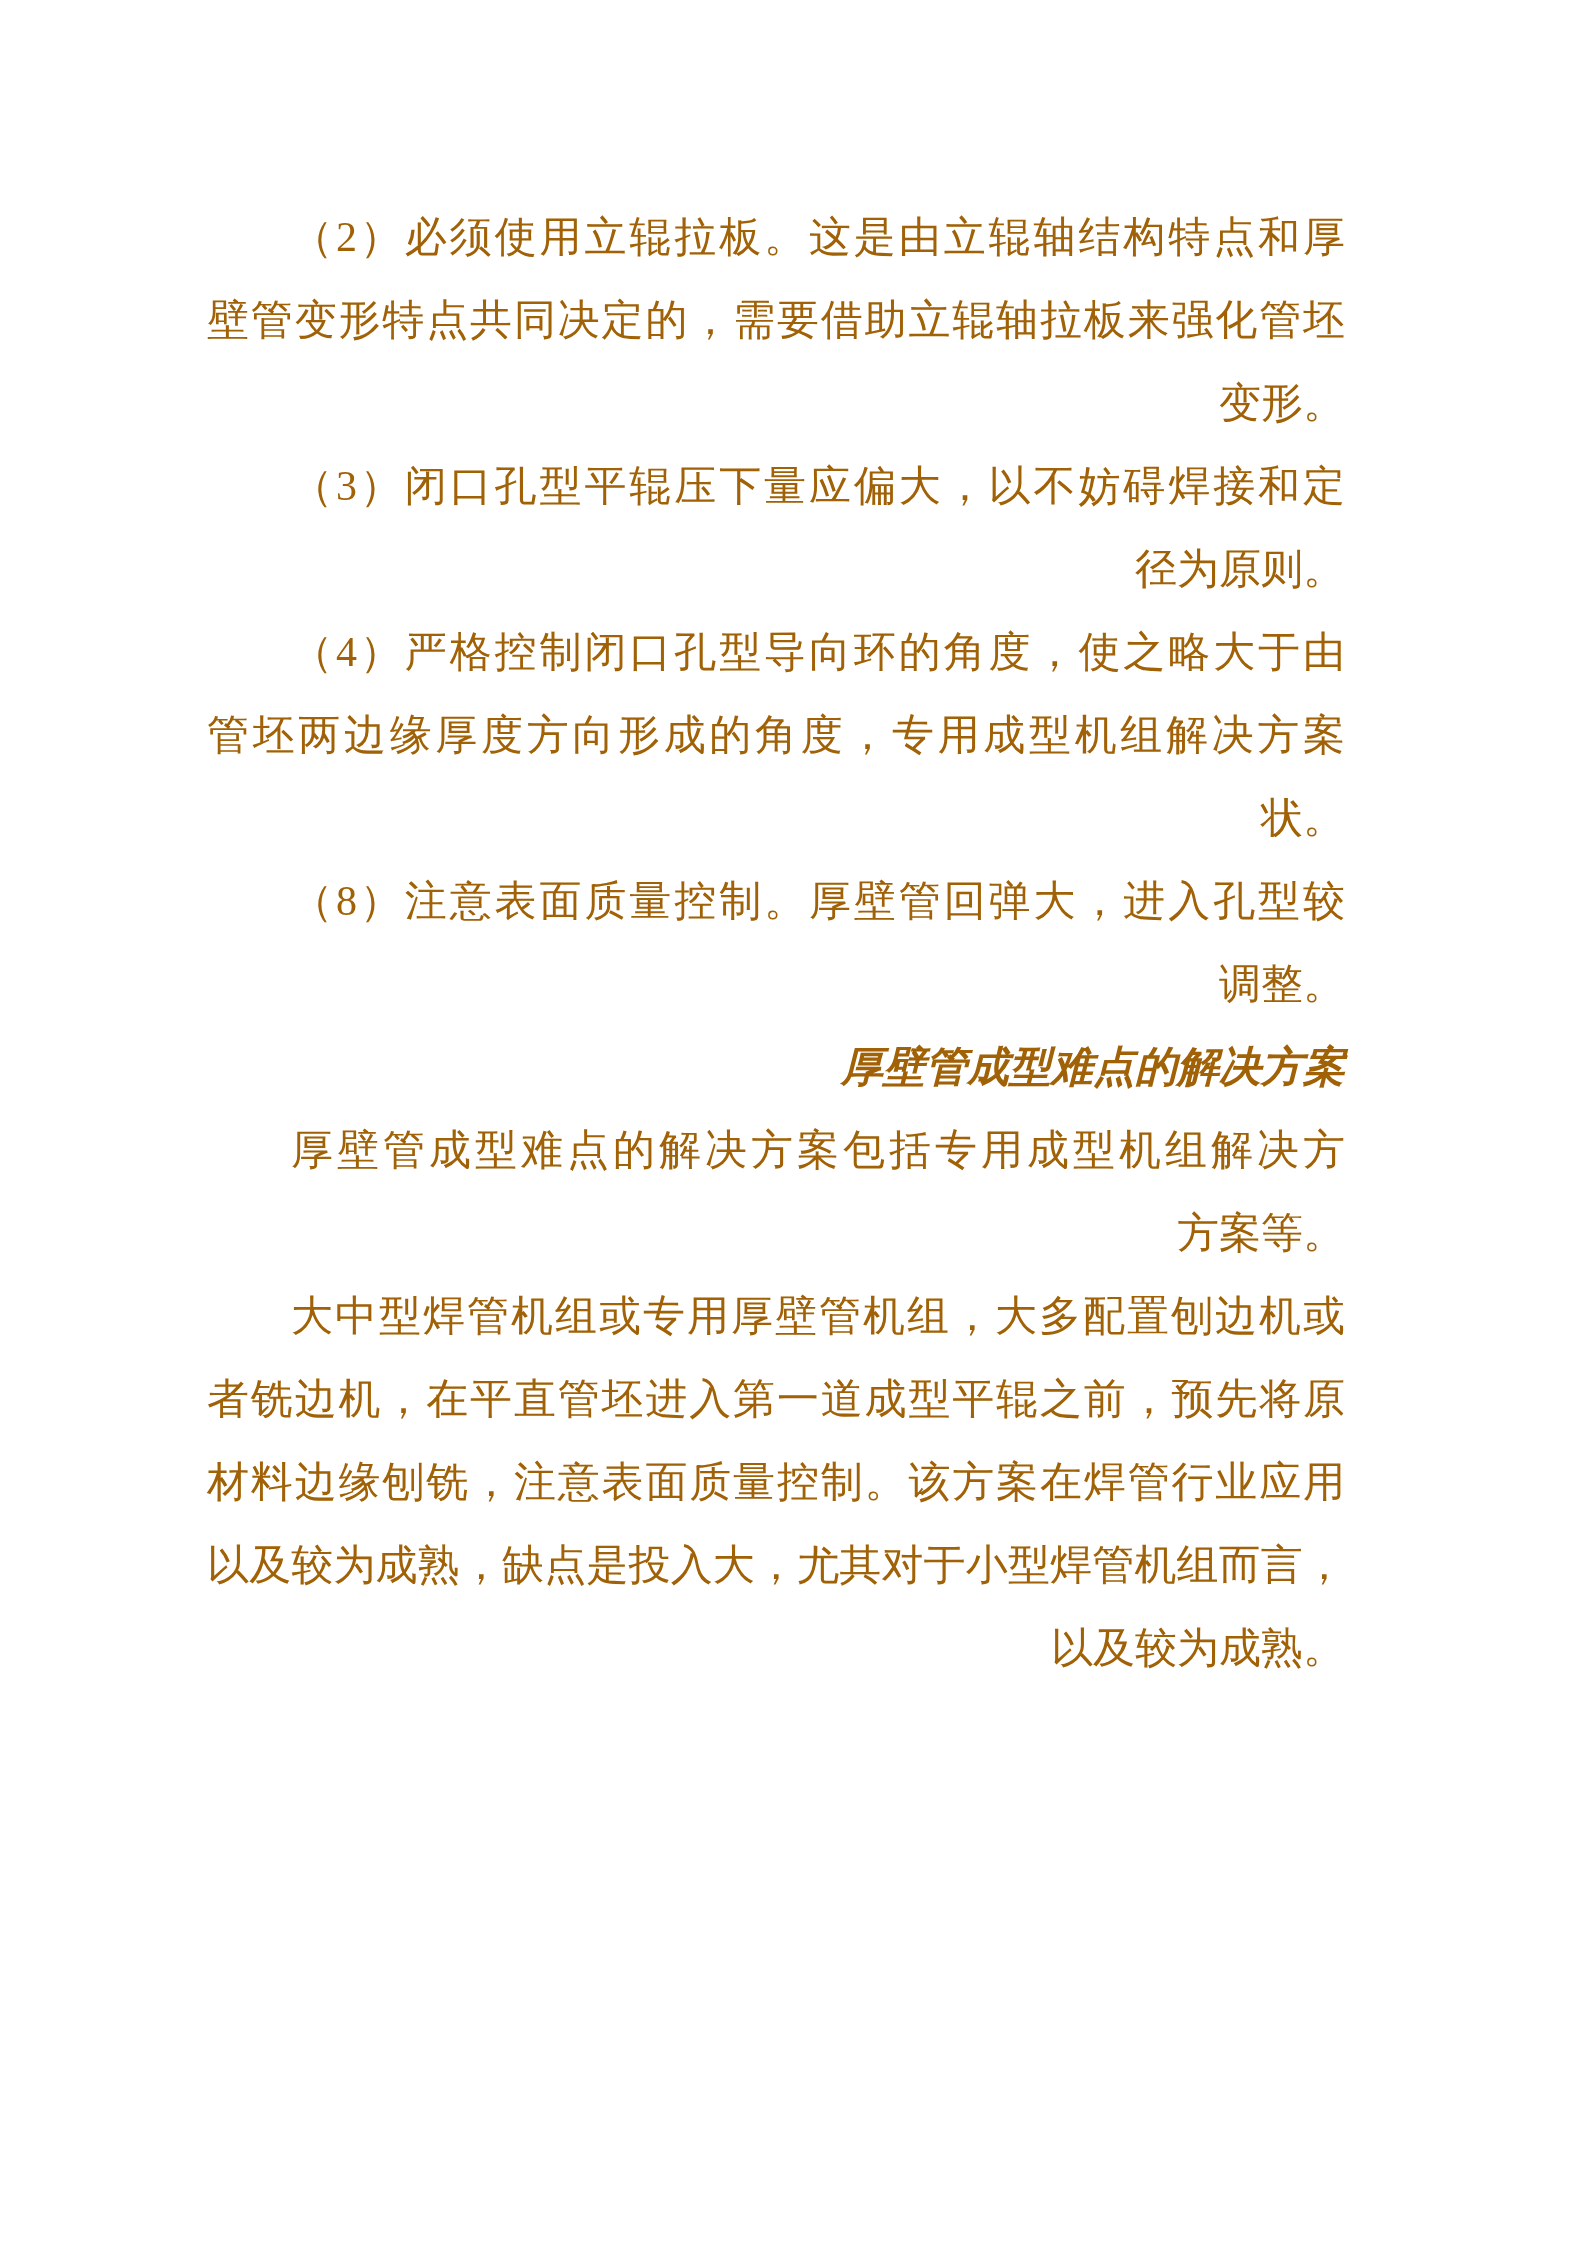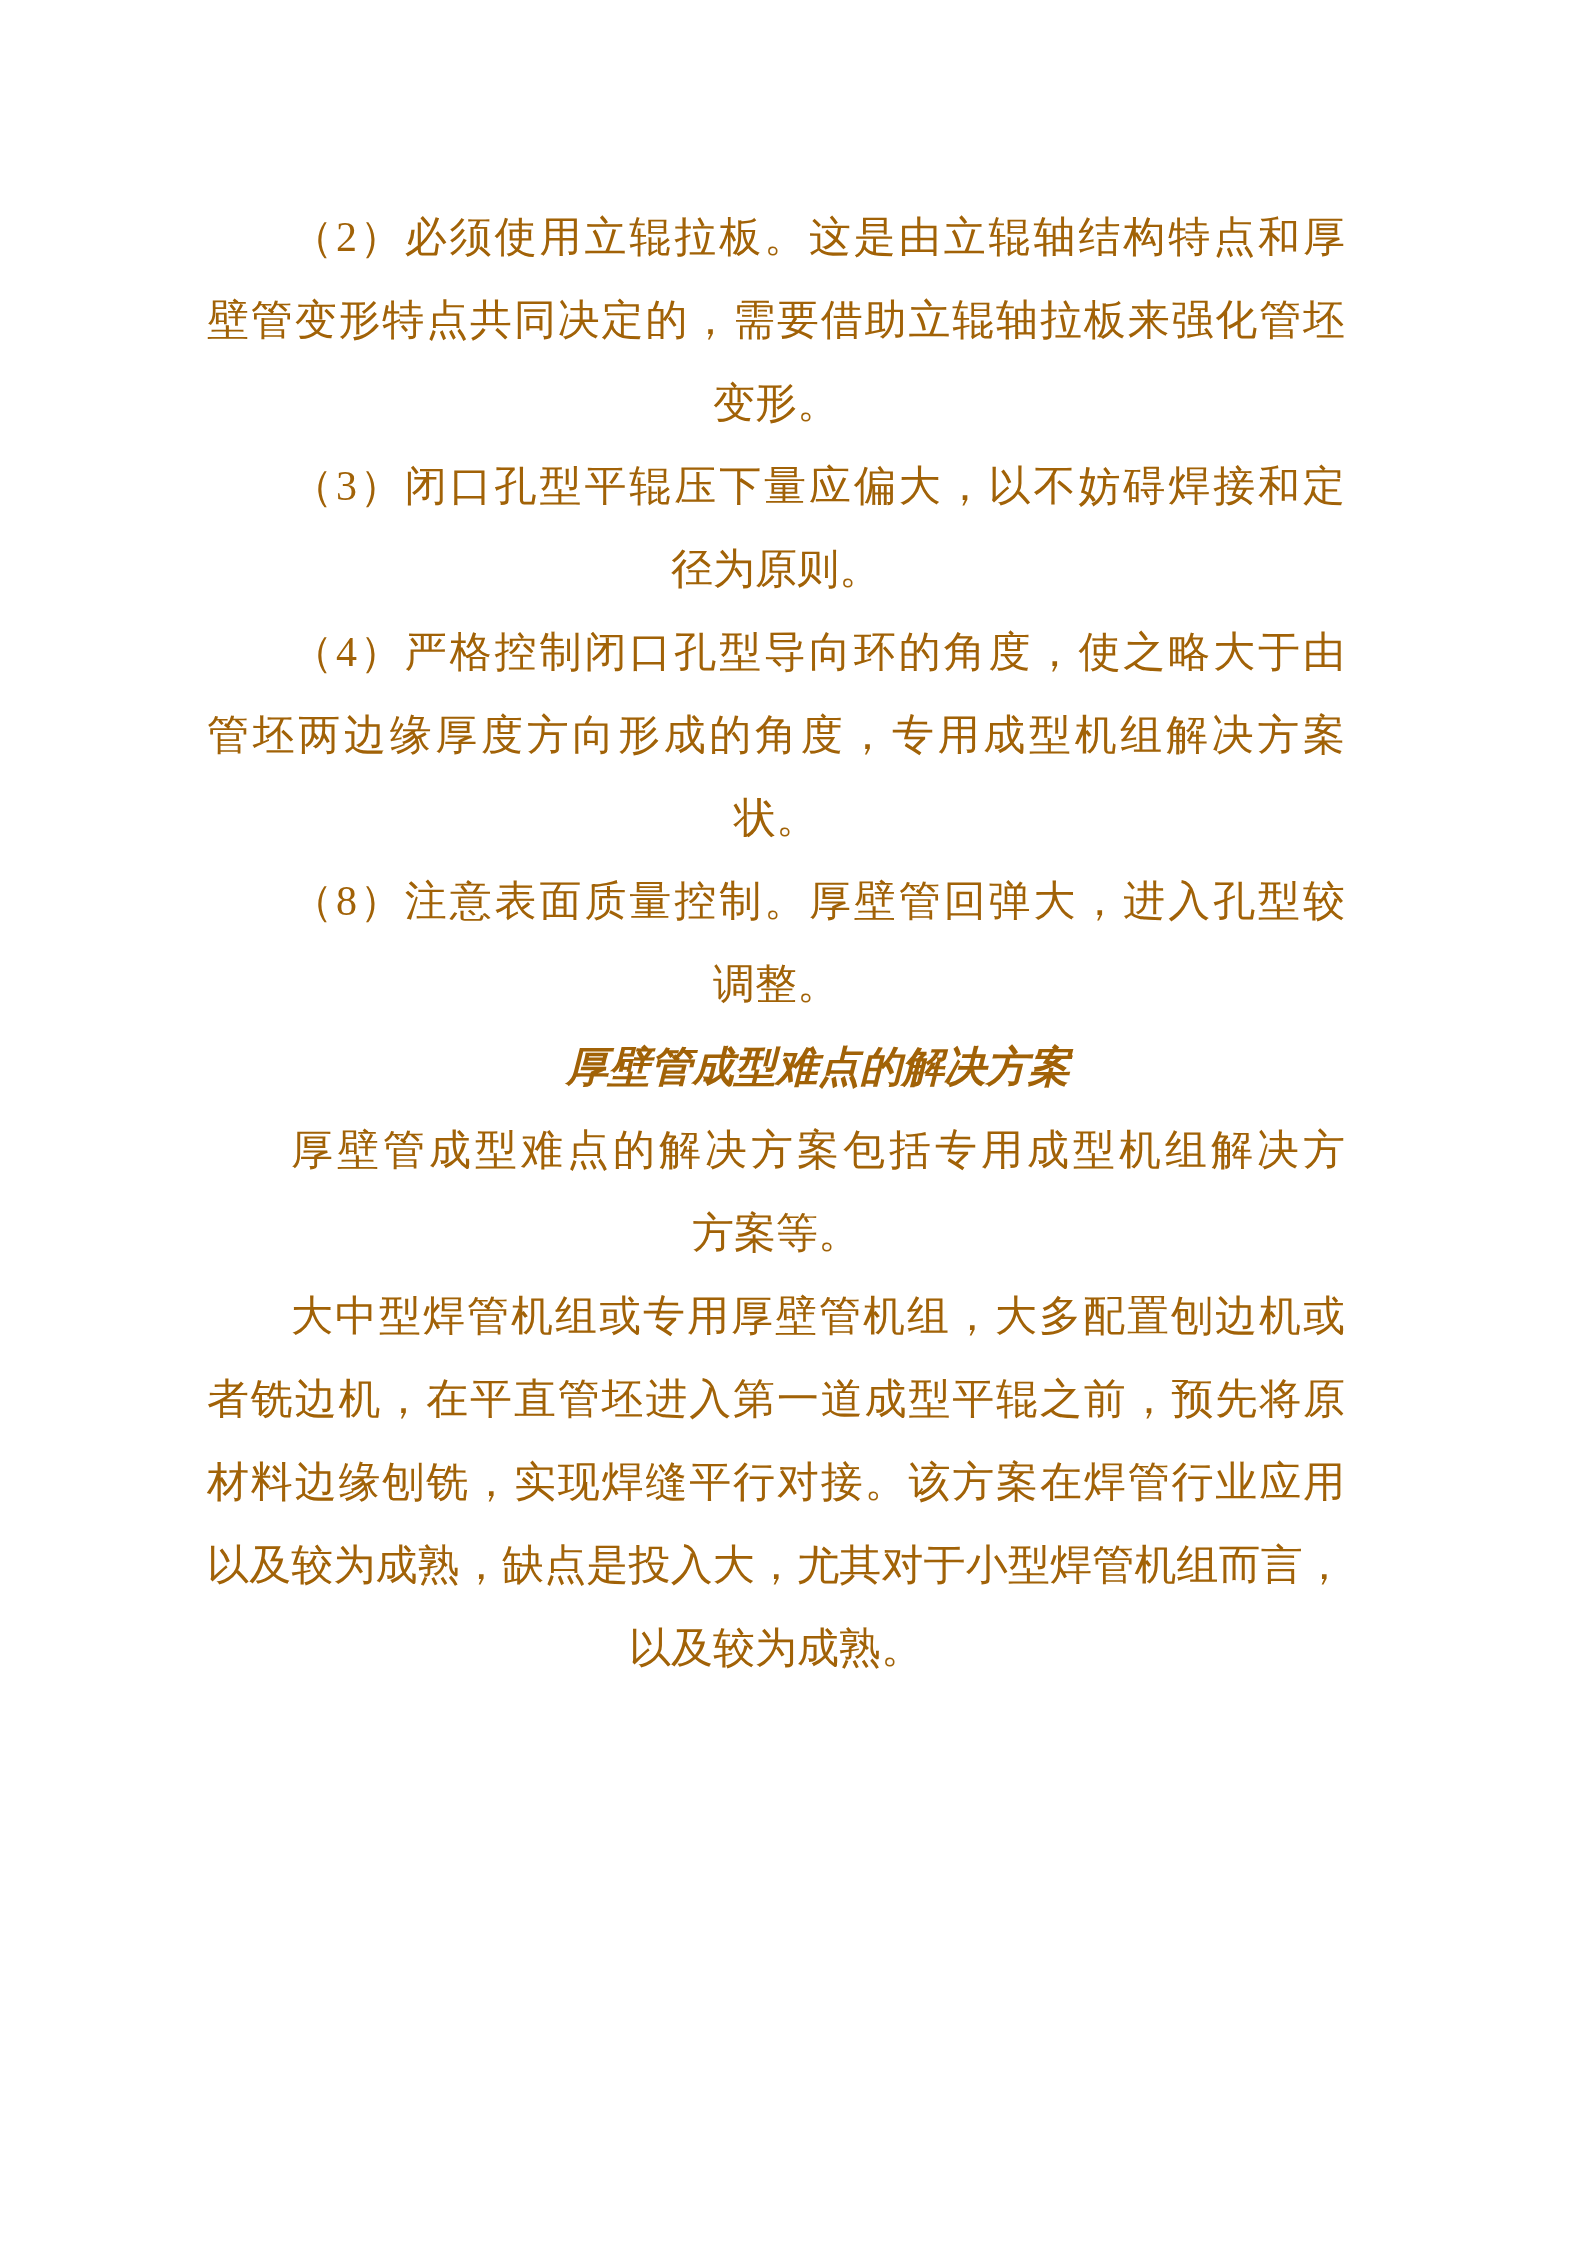--- a/index.html
+++ b/index.html
@@ -18,21 +18,21 @@
     top: 196px;
     width: 1138px;
     font-size: 42px;
     line-height: 83px;
     letter-spacing: 0;
     color: #a16207;
   }
   .line {
     height: 83px;
     white-space: nowrap;
-    text-align: center;
+    text-align: right;
   }
   
   .line.full {
     white-space: normal;
     text-align: justify;
     text-align-last: justify;
     text-justify: inter-character;
   }
   
   .line.ind { padding-left: 84px; }
@@ -51,17 +51,17 @@
     <div class="line ind full">（4）严格控制闭口孔型导向环的角度，使之略大于由</div>
     <div class="line full">管坯两边缘厚度方向形成的角度，专用成型机组解决方案</div>
     <div class="line">状。</div>
     <div class="line ind full">（8）注意表面质量控制。厚壁管回弹大，进入孔型较</div>
     <div class="line">调整。</div>
     <div class="line ind bold">厚壁管成型难点的解决方案</div>
     <div class="line ind full">厚壁管成型难点的解决方案包括专用成型机组解决方</div>
     <div class="line">方案等。</div>
     <div class="line ind full">大中型焊管机组或专用厚壁管机组，大多配置刨边机或</div>
     <div class="line full">者铣边机，在平直管坯进入第一道成型平辊之前，预先将原</div>
-    <div class="line full">材料边缘刨铣，实现焊缝平行对接。该方案在焊管行业应用</div>
+    <div class="line full">材料边缘刨铣，注意表面质量控制。该方案在焊管行业应用</div>
     <div class="line full">以及较为成熟，缺点是投入大，尤其对于小型焊管机组而言，</div>
     <div class="line">以及较为成熟。</div>
   </div>
 </div>
 
 </body></html>

